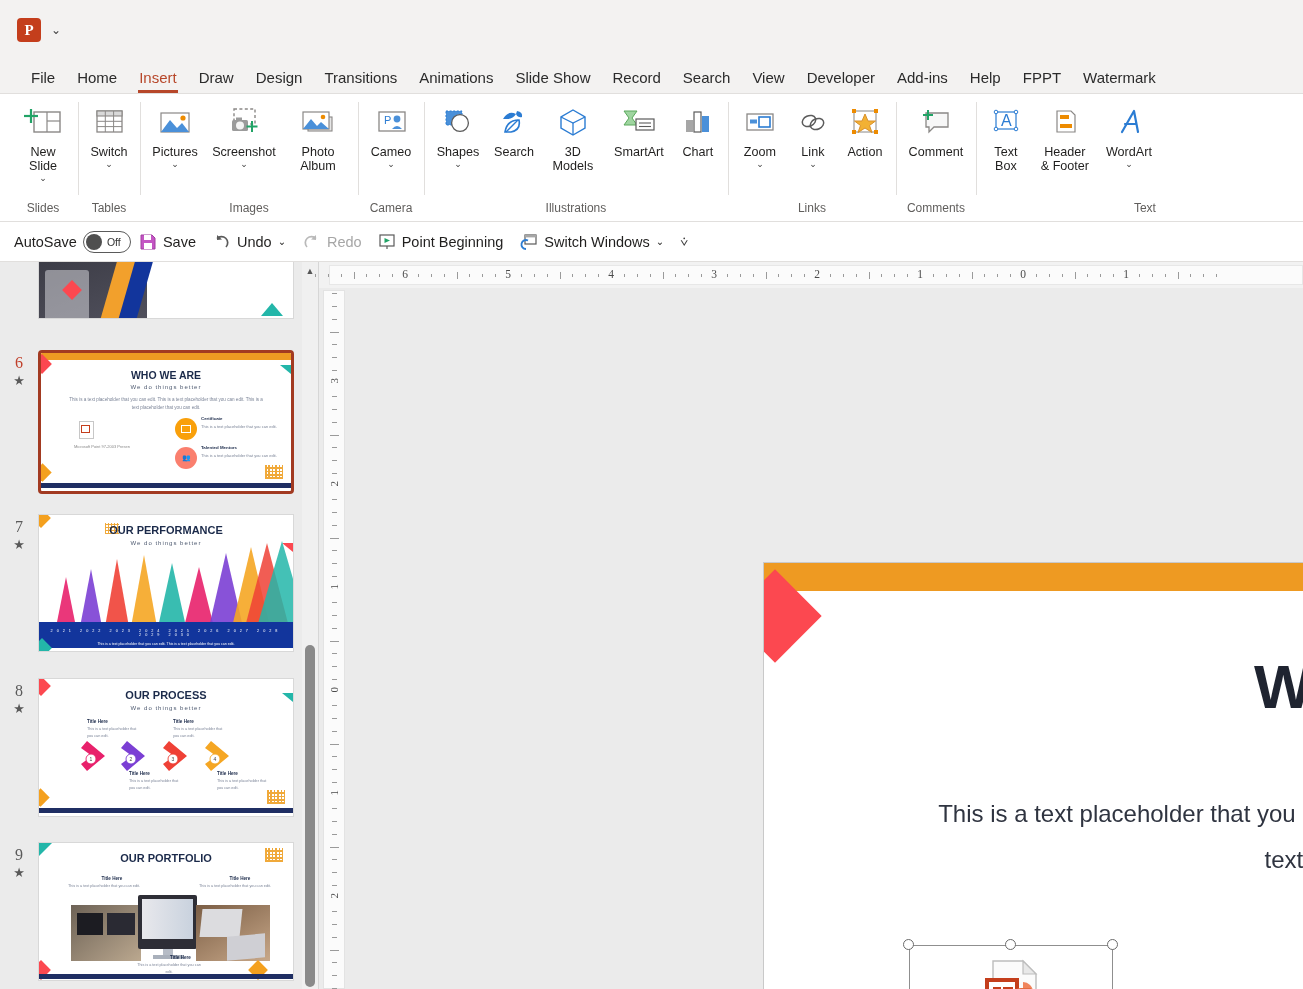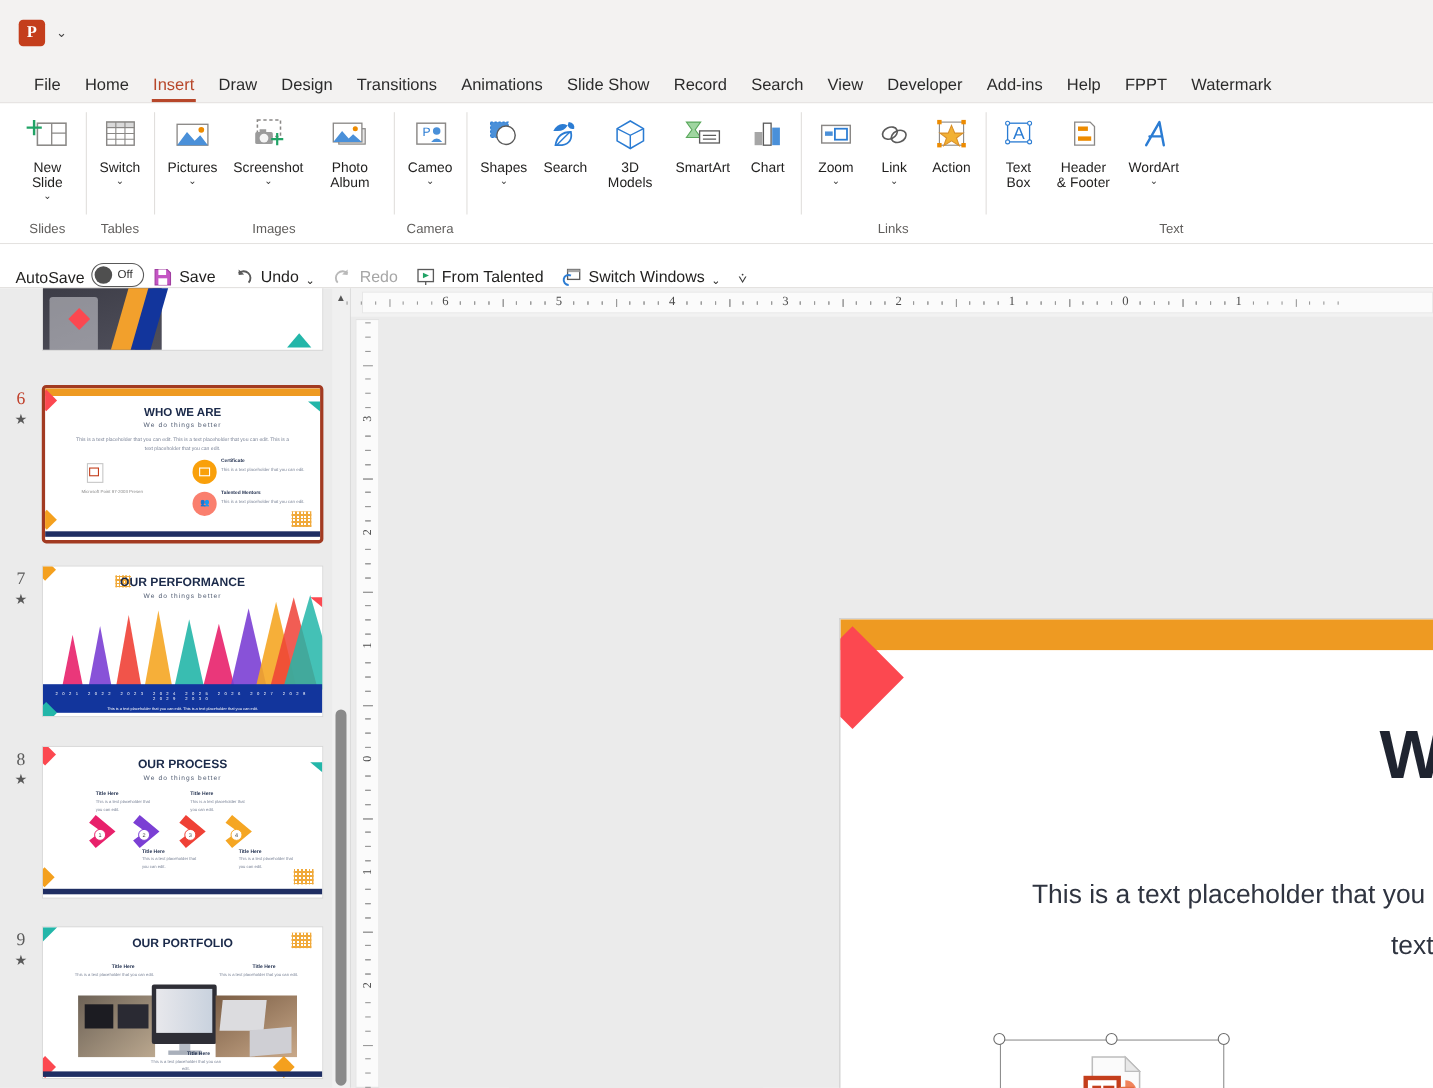--- a/index.html
+++ b/index.html
@@ -97,21 +97,21 @@
   .ritem .ico { height: 40px; display:flex; align-items:center; justify-content:center; }
   .ritem .lbl {
     font-size: 12.6px; color: #201f1e; text-align: center;
     line-height: 14px; margin-top: 3px; white-space: pre-line;
   }
   .chev { font-size: 9px; color: #3a3a3a; line-height: 10px; }
 
   
   .qat {
     height: 40px; background: #ffffff;
-    display: flex; align-items: flex-end; padding-left: 14px;
+    display: flex; align-items: center; padding-left: 14px;
     border-bottom: 1px solid #e1dfdd;
     position: relative;
   }
   .qat-item {
     display: flex; align-items: center; font-size: 14.5px;
     color: #201f1e; margin-right: 16px; white-space: nowrap;
   }
   .qat-item .gi { margin-right: 6px; display:flex; align-items:center; }
   .toggle {
     width: 48px; height: 22px; border-radius: 11px;
@@ -429,20 +429,21 @@
         <span class="ico">
           <svg width="34" height="30" viewBox="0 0 34 30">
             <rect x="5" y="13" width="7" height="12" fill="#a6a6a6"></rect>
             <rect x="13" y="5" width="7" height="20" fill="#fff" stroke="#5b5b5b" stroke-width="1.2"></rect>
             <rect x="21" y="9" width="7" height="16" fill="#4a90d9"></rect>
           </svg>
         </span>
         <span class="lbl">Chart</span>
       </div>
     </div>
+    <div class="rgroup-label">Illustrations</div>
   </div>
 
 
   <div class="rgroup">
     <div class="rgroup-items">
       <div class="ritem" style="min-width:56px">
         <span class="ico">
           <svg width="36" height="30" viewBox="0 0 36 30">
             <rect x="5" y="7" width="26" height="16" fill="#fff" stroke="#8a8886" stroke-width="1.3"></rect>
             <rect x="8" y="12.5" width="7" height="4" fill="#4a90d9"></rect>
@@ -472,20 +473,35 @@
             <rect x="4" y="23" width="4" height="4" fill="#ed8b00"></rect>
               <rect x="26" y="23" width="4" height="4" fill="#ed8b00"></rect>
           </svg>
         </span>
         <span class="lbl">Action</span>
       </div>
     </div>
     <div class="rgroup-label">Links</div>
   </div>
 
+  <div class="rgroup">
+    <div class="rgroup-items">
+      <div class="ritem" style="min-width:72px">
+        <span class="ico">
+          <svg width="36" height="30" viewBox="0 0 36 30">
+            <path d="M8 6 L30 6 L30 20 L16 20 L11 25 L11 20 L8 20 Z" fill="#f7f7f7" stroke="#8a8886" stroke-width="1.3"></path>
+            <line x1="10" y1="3" x2="10" y2="13" stroke="#21a366" stroke-width="2"></line>
+            <line x1="5" y1="8" x2="15" y2="8" stroke="#21a366" stroke-width="2"></line>
+          </svg>
+        </span>
+        <span class="lbl">Comment</span>
+      </div>
+    </div>
+    <div class="rgroup-label">Comments</div>
+  </div>
 
   <div class="rgroup">
     <div class="rgroup-items">
       <div class="ritem" style="min-width:52px">
         <span class="ico">
           <svg width="34" height="30" viewBox="0 0 34 30">
             <rect x="7" y="5" width="20" height="17" fill="none" stroke="#2b7cd3" stroke-width="1.2"></rect>
             <text x="12" y="19" font-size="16" fill="#2b7cd3" font-family="Liberation Sans">A</text>
             <circle cx="7" cy="5" r="1.8" fill="#fff" stroke="#2b7cd3"></circle>
               <circle cx="27" cy="5" r="1.8" fill="#fff" stroke="#2b7cd3"></circle>
@@ -561,21 +577,21 @@
   </span>
 
   <span class="qat-item">
     <span class="gi">
       <svg width="18" height="18" viewBox="0 0 18 18">
         <rect x="2" y="2" width="14" height="11" fill="#fff" stroke="#5a5a5a" stroke-width="1.2"></rect>
         <path d="M6.5 5 L12 7.5 L6.5 10 Z" fill="#21a366"></path>
         <line x1="9" y1="13" x2="9" y2="16" stroke="#5a5a5a" stroke-width="1.2"></line>
       </svg>
     </span>
-    <span>From Talented</span>
+    <span>Point Beginning</span>
   </span>
 
   <span class="qat-item" style="margin-right:6px">
     <span class="gi">
       <svg width="19" height="18" viewBox="0 0 19 18">
         <rect x="6" y="2" width="11" height="9" fill="#fff" stroke="#5a5a5a" stroke-width="1.2"></rect>
         <rect x="6" y="2" width="11" height="2.4" fill="#a6a6a6"></rect>
         <path d="M7 16 A4.5 4.5 0 1 1 9 7.5" fill="none" stroke="#2b7cd3" stroke-width="1.8"></path>
       </svg>
     </span>

